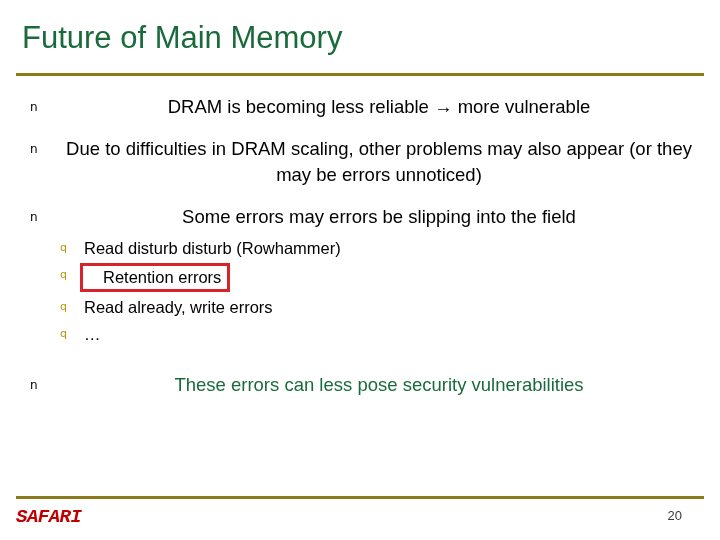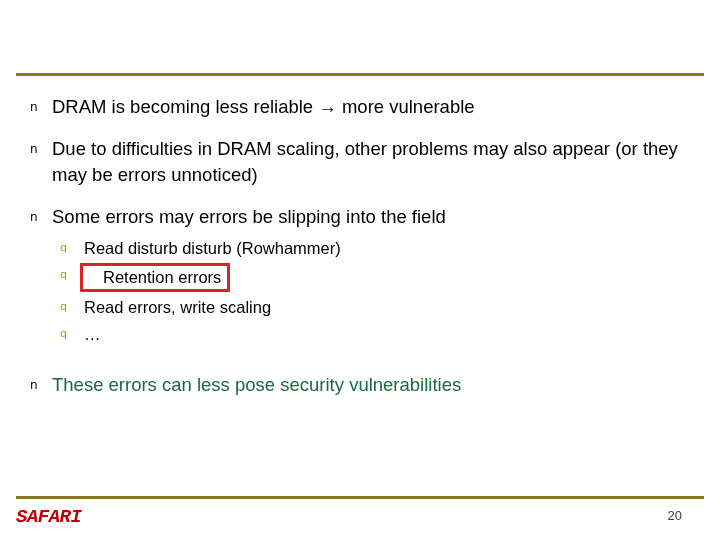--- a/index.html
+++ b/index.html
@@ -57,20 +57,21 @@
     font-size: 12px;
     line-height: 26px;
     color: #000000;
     font-family: "DejaVu Sans", sans-serif;
   }
   .l1 .text {
     font-size: 18.5px;
     line-height: 26px;
     color: #000000;
     flex: 1;
+    text-align: center;
   }
   .l1.green .text {
     color: #1a6b3c;
   }
   .sub {
     margin-left: 36px;
     margin-top: 6px;
   }
   .l2 {
     display: flex;
@@ -130,20 +131,21 @@
     font-size: 13px;
     color: #3a3a3a;
     margin-left: 15px;
   }
 </style>
 </head>
 <body>
 
 <div class="slide">
 
+  <div class="title">Future of Main Memory</div>
   <div class="title-rule"></div>
 
   <div class="body">
 
     <div class="l1">
       <span class="bullet">n</span>
       <span class="text">DRAM is becoming less reliable → more vulnerable</span>
     </div>
 
     <div class="spacer-sm"></div>
@@ -164,21 +166,21 @@
       <div class="l2">
         <span class="bullet">q</span>
         <span class="text">Read disturb disturb (Rowhammer)</span>
       </div>
       <div class="l2">
         <span class="bullet">q</span>
         <span class="text boxed">Retention errors</span>
       </div>
       <div class="l2">
         <span class="bullet">q</span>
-        <span class="text">Read errors, write scaling</span>
+        <span class="text">Read already, write errors</span>
       </div>
       <div class="l2">
         <span class="bullet">q</span>
         <span class="text">…</span>
       </div>
     </div>
 
     <div class="spacer-md"></div>
 
     <div class="l1 green">

